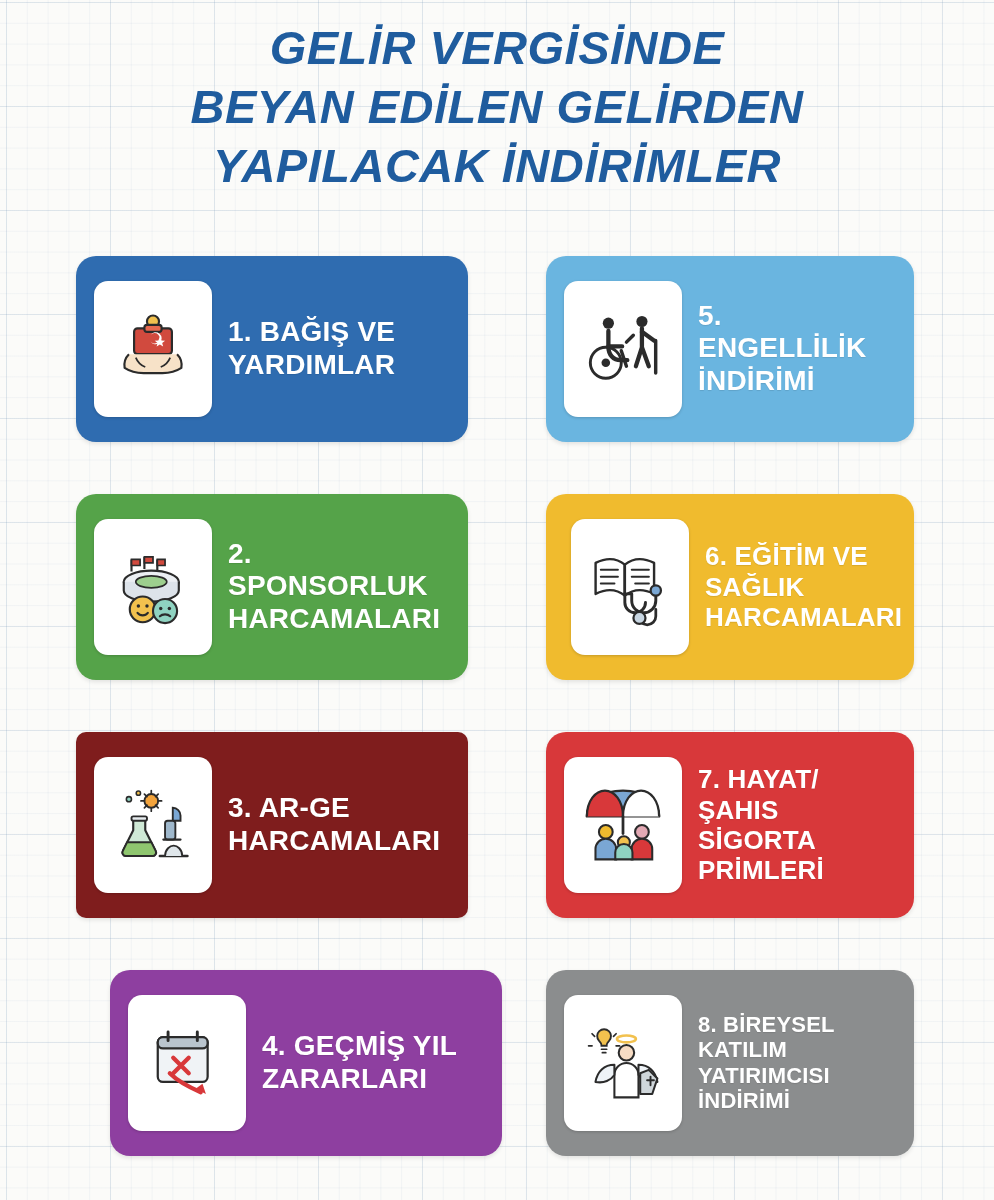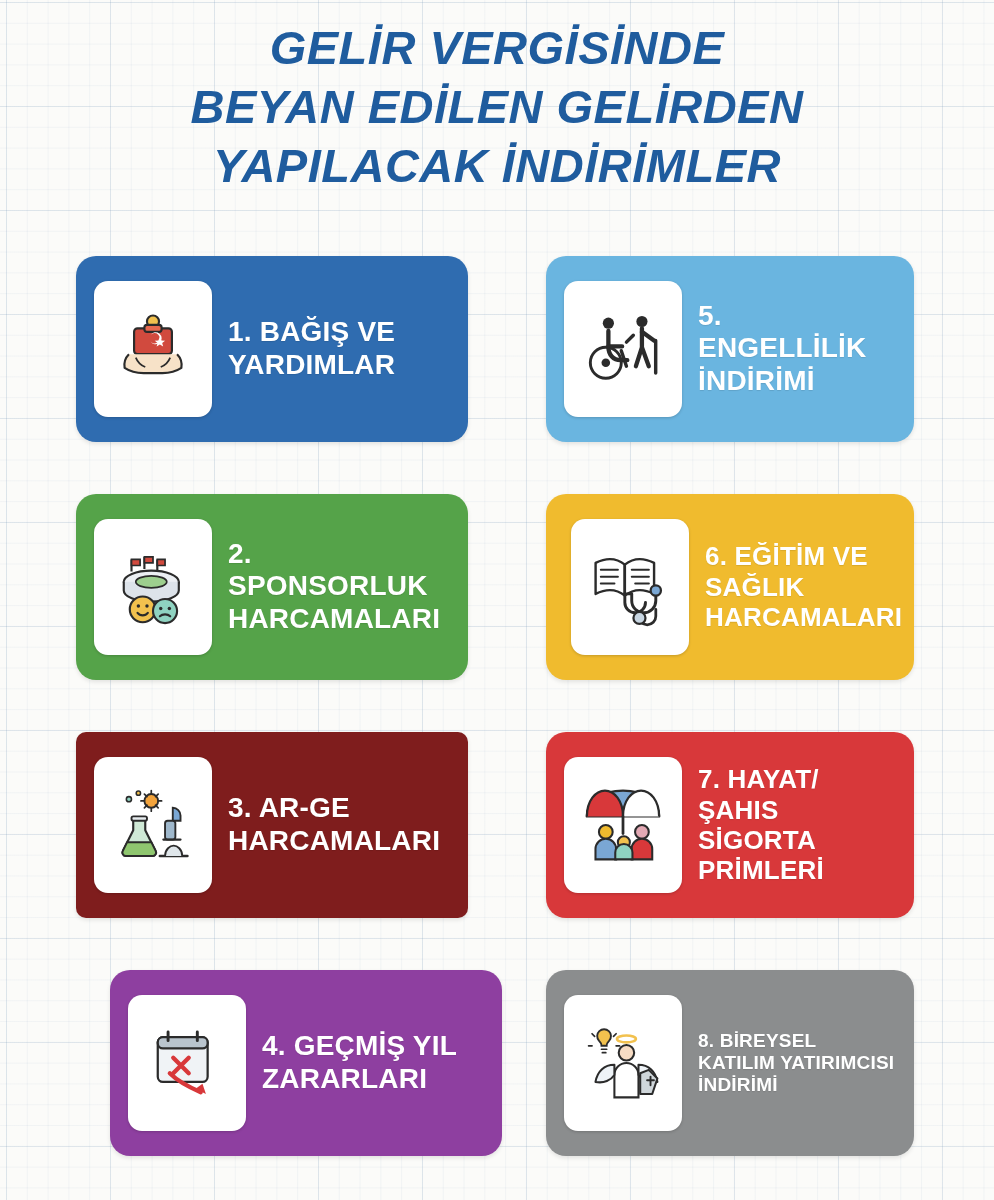--- a/index.html
+++ b/index.html
@@ -91,21 +91,21 @@
     color: #ffffff;
     font-weight: 700;
     font-size: 28px;
     line-height: 1.16;
     letter-spacing: 0.2px;
     margin-left: 16px;
     text-transform: uppercase;
     text-shadow: 0 1px 1px rgba(0,0,0,0.10);
   }
   .card-label.small { font-size: 26px; }
-  .card-label.xsmall { font-size: 19px; }
+  .card-label.xsmall { font-size: 22px; }
 
   .col { display: flex; flex-direction: column; row-gap: 52px; }
 </style>
 </head>
 <body>
 
 <div id="grid-background"></div>
 
 <div id="page-root">
 

